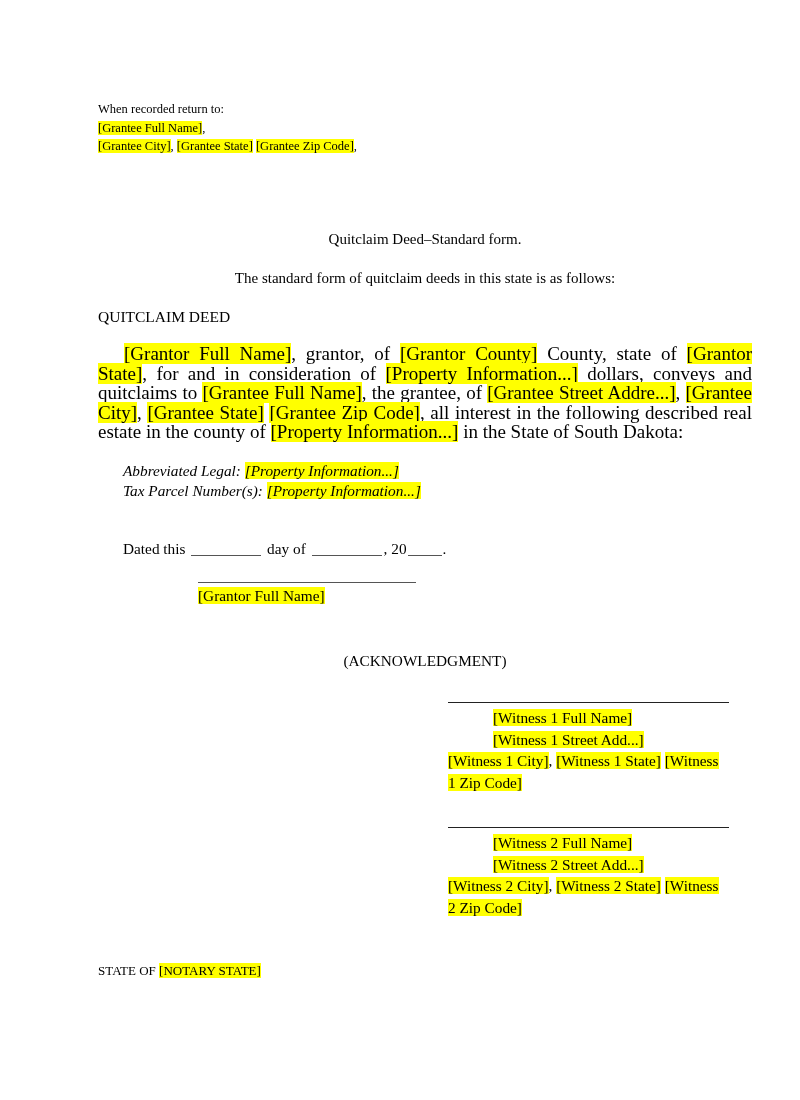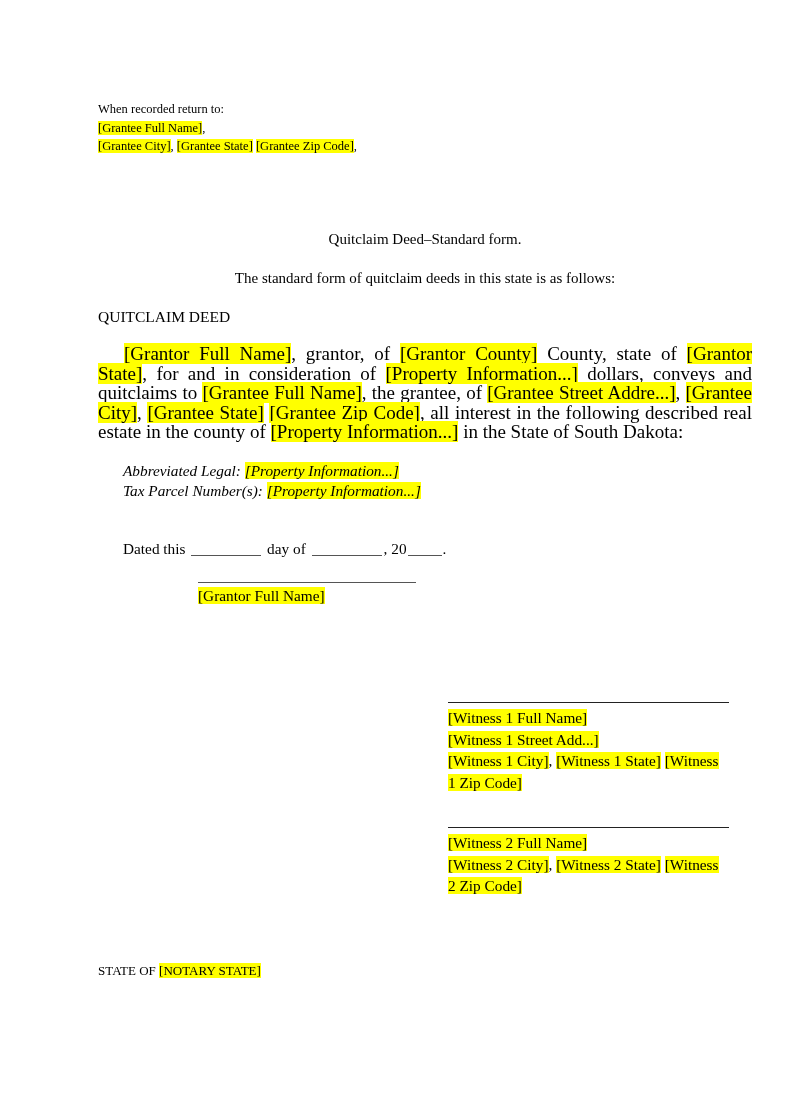--- a/index.html
+++ b/index.html
@@ -150,21 +150,21 @@
     line-height: 21.5px;
   }
   .witness-block.w1 { top: 702px; }
   .witness-block.w2 { top: 827px; }
   .witness-block .w-rule {
     height: 0;
     border-top: 1px solid #222;
     width: 100%;
     margin-bottom: 4px;
   }
-  .witness-block .line { display: block; }
+  .witness-block .line { display: block; margin-left: 45px; }
   .witness-block .wrapline { display: block; }
 
   
   .state-of {
     position: absolute;
     left: 82px;
     top: 961px;
     font-size: 13px;
     line-height: 20px;
     white-space: nowrap;
@@ -194,29 +194,31 @@
     <span class="line"><span>Tax Parcel Number(s): </span><span class="hl">[Property Information...]</span></span>
   </div>
 
   <div class="dated-line"><span>Dated this </span><span class="blank-md"></span><span> day of </span><span class="blank-md"></span><span>, 20</span><span class="blank-sm"></span><span>.</span></div>
 
   <div class="grantor-sig">
     <div class="sig-rule"></div>
     <div class="sig-name"><span class="hl">[Grantor Full Name]</span></div>
   </div>
 
+  <div class="ack">(ACKNOWLEDGMENT)</div>
 
   <div class="witness-block w1">
     <div class="w-rule"></div>
     <span class="line"><span class="hl">[Witness 1 Full Name]</span></span>
     <span class="line"><span class="hl">[Witness 1 Street Add...]</span></span>
     <span class="wrapline"><span class="hl">[Witness 1 City]</span><span>, </span><span class="hl">[Witness 1 State]</span><span> </span><span class="hl">[Witness 1 Zip Code]</span></span>
   </div>
 
   <div class="witness-block w2">
     <div class="w-rule"></div>
     <span class="line"><span class="hl">[Witness 2 Full Name]</span></span>
+    <span class="line"><span class="hl">[Witness 2 Street Add...]</span></span>
     <span class="wrapline"><span class="hl">[Witness 2 City]</span><span>, </span><span class="hl">[Witness 2 State]</span><span> </span><span class="hl">[Witness 2 Zip Code]</span></span>
   </div>
 
   <div class="state-of"><span>STATE OF </span><span class="hl">[NOTARY STATE]</span></div>
 
 </div>
 
 </body></html>

